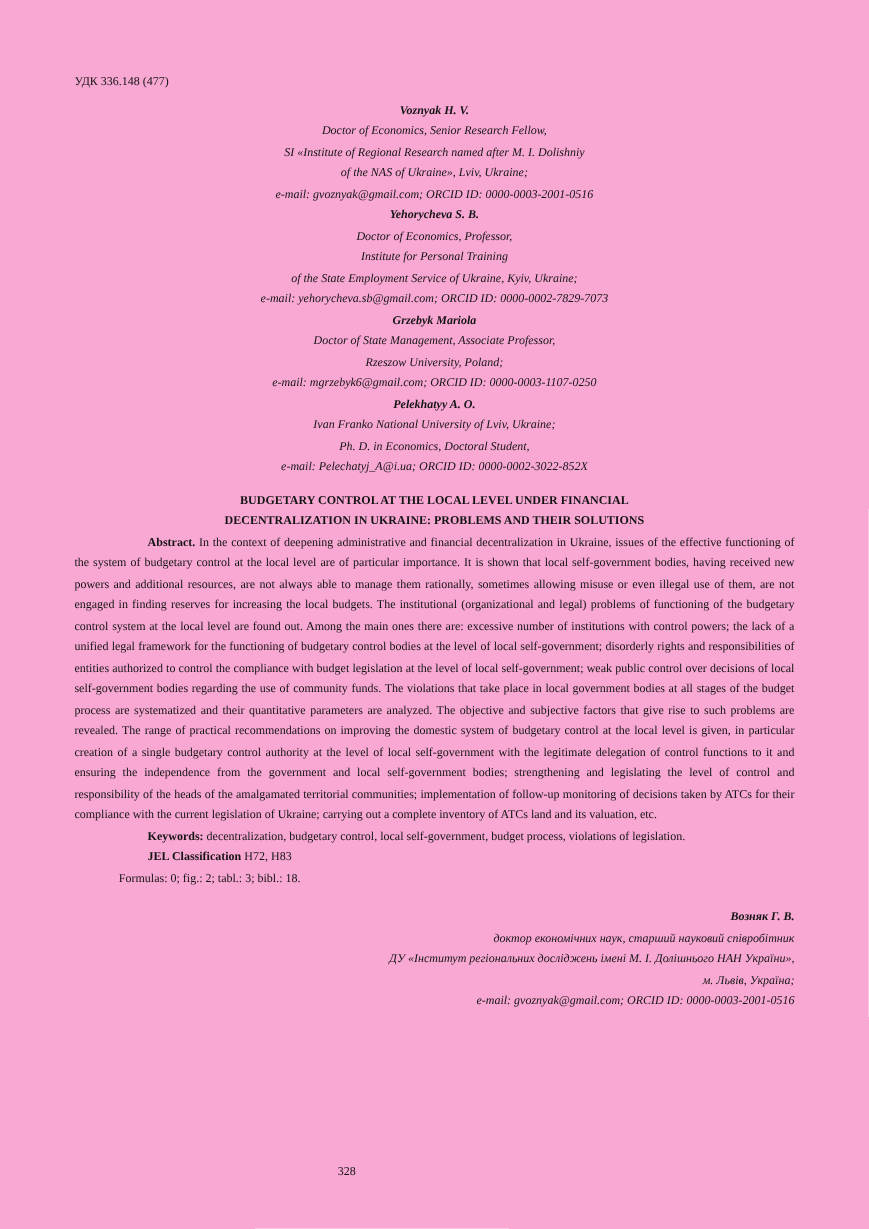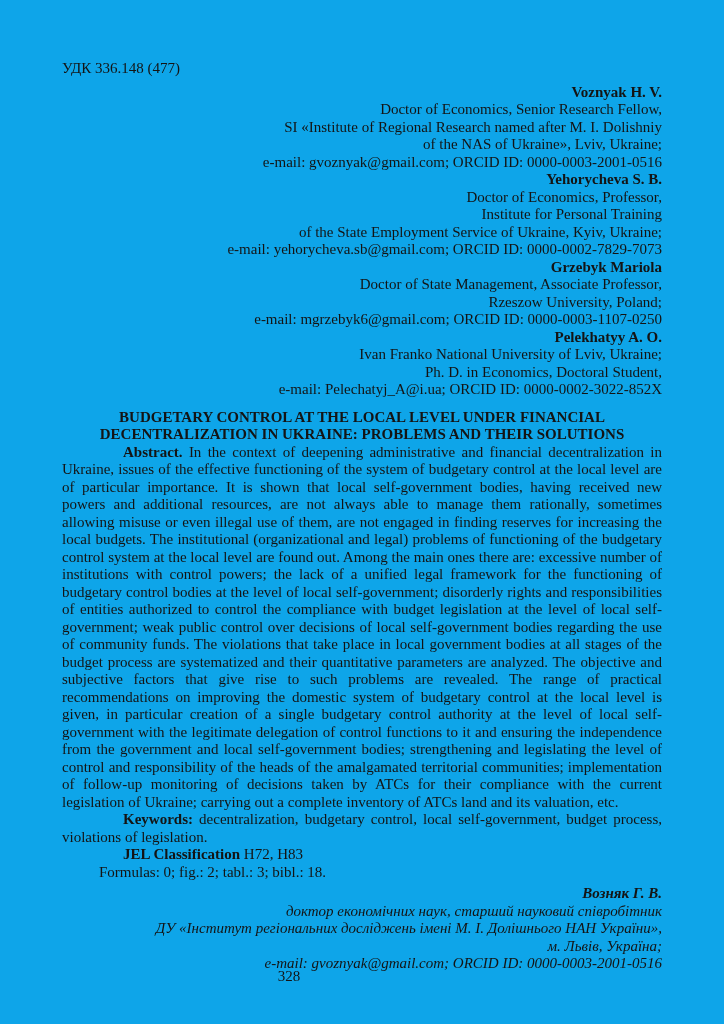--- a/index.html
+++ b/index.html
@@ -1,43 +1,43 @@
 <!DOCTYPE html>
 <html><head>
 <meta charset="utf-8">
 <style>
   html, body { margin:0; padding:0; background:#ffffff; }
   .page {
     position: relative;
     width: 724px;
     height: 1024px;
-    background: #0ea5e9;
+    background: #f9a8d4;
     box-sizing: border-box;
     padding: 60px 62px 0 62px;
     font-family: "Liberation Serif", serif;
-    font-size: 15px;
+    font-size: 10px;
     line-height: 17.5px;
     color: #141414;
   }
   .udc { text-align: left; margin-bottom: 6px; }
-  .author-block { text-align: right; }
+  .author-block { text-align: center; font-style: italic; }
   .author-name { font-weight: bold; }
   .paper-title {
     text-align: center;
     font-weight: bold;
     margin-top: 10px;
   }
   .para {
     margin: 0;
     text-align: justify;
     text-indent: 37px;
   }
   .label-bold { font-weight: bold; margin-left: 24px; }
   .meta-line { text-indent: 37px; }
-  .uk-block { margin-top: 4px; text-align: right; font-style: italic; }
+  .uk-block { margin-top: 15px; text-align: right; font-style: italic; }
   .page-number {
     position: absolute;
     top: 968px;
     left: 0;
     width: 578px;
     text-align: center;
   }
 </style>
 </head>
 <body>

